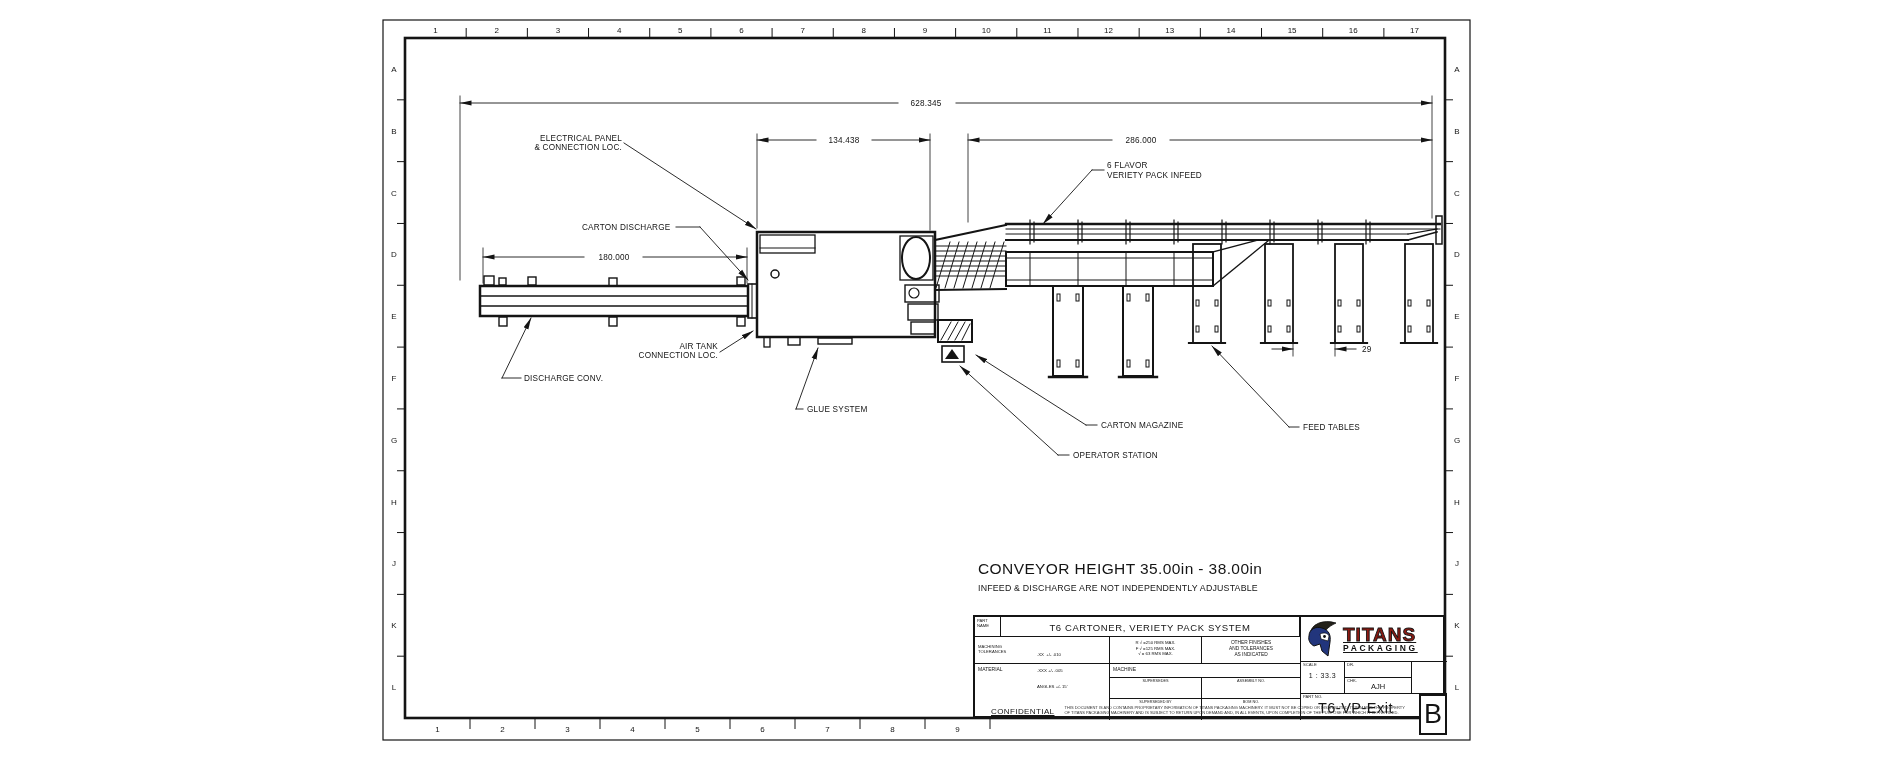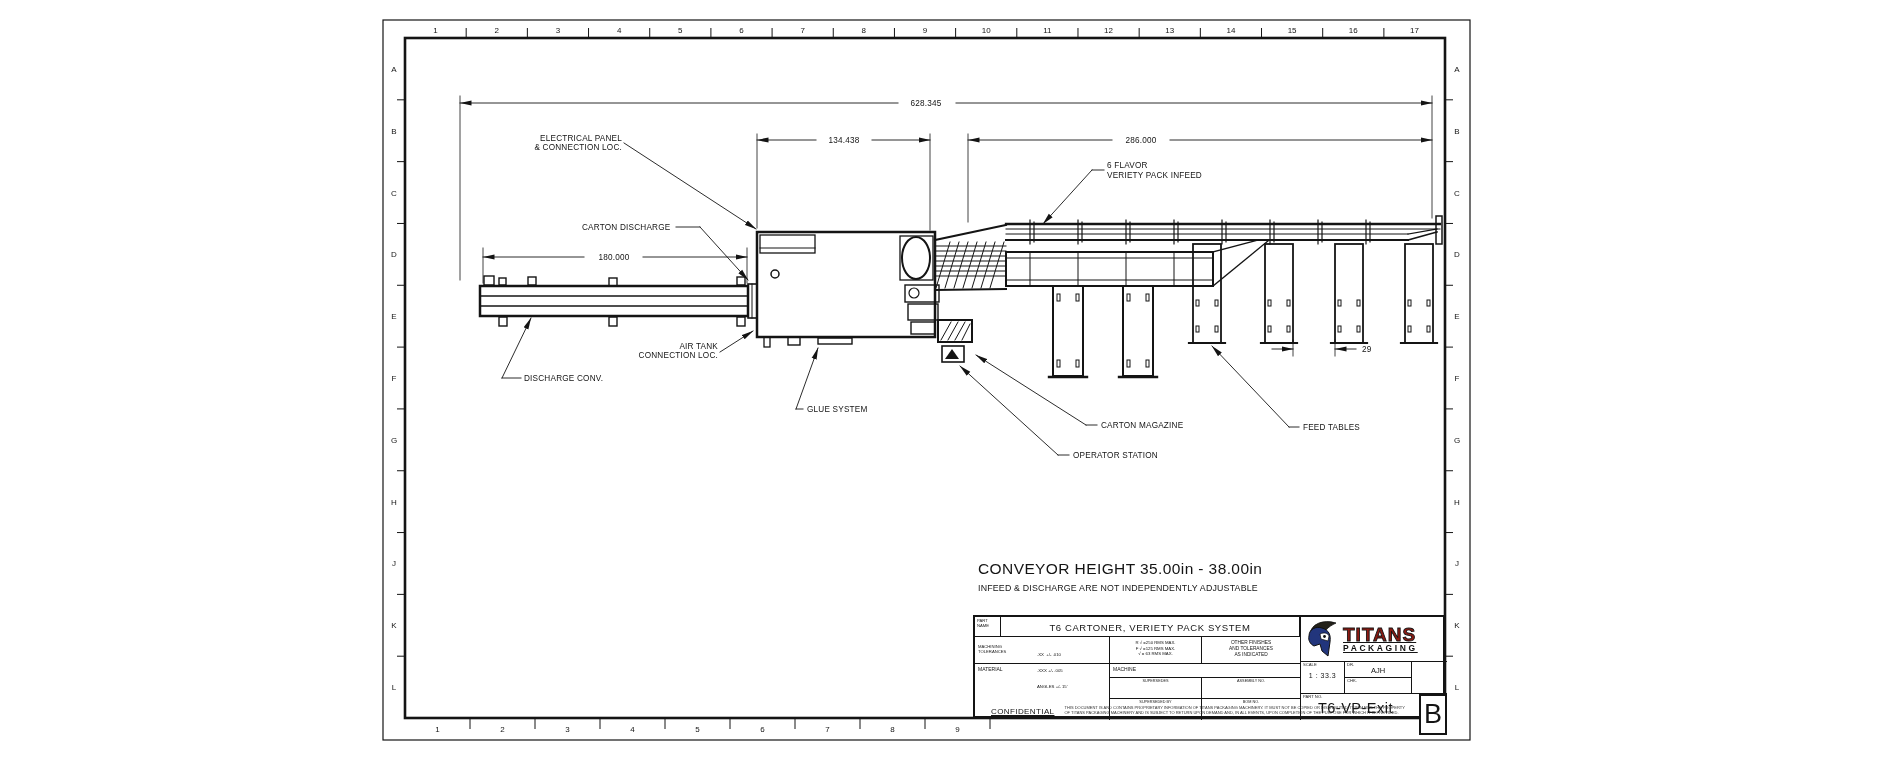--- a/index.html
+++ b/index.html
@@ -436,21 +436,21 @@
       </div>
     </div>
   </div>
 
   <div class="cell bL bR bB" style="left:325px;top:45px;width:45px;height:32px;">
     <div class="lblT" style="padding:1px 0 0 2px;">SCALE</div>
     <div class="scaleval">1 : 33.3</div>
   </div>
   <div class="cell bR bB" style="left:370px;top:45px;width:67px;height:16px;">
     <div class="lblT" style="position:absolute;left:2px;top:1px;">DR.</div>
-    <div class="drval" style="margin-top:4px;">AJH</div>
+    <div class="drval" style="margin-top:20px;">AJH</div>
   </div>
   <div class="cell bR bB" style="left:370px;top:61px;width:67px;height:16px;">
     <div class="lblT" style="position:absolute;left:2px;top:1px;">CHK.</div>
   </div>
   <div class="cell bB" style="left:437px;top:45px;width:35px;height:32px;"></div>
 
   <div class="cell" style="left:325px;top:77px;width:110px;height:26px;border-left:1px solid #141414;">
     <div class="lblT" style="position:absolute;left:2px;top:1px;">PART NO.</div>
     <div class="pnoval">T6-VP-Exit</div>
   </div>

